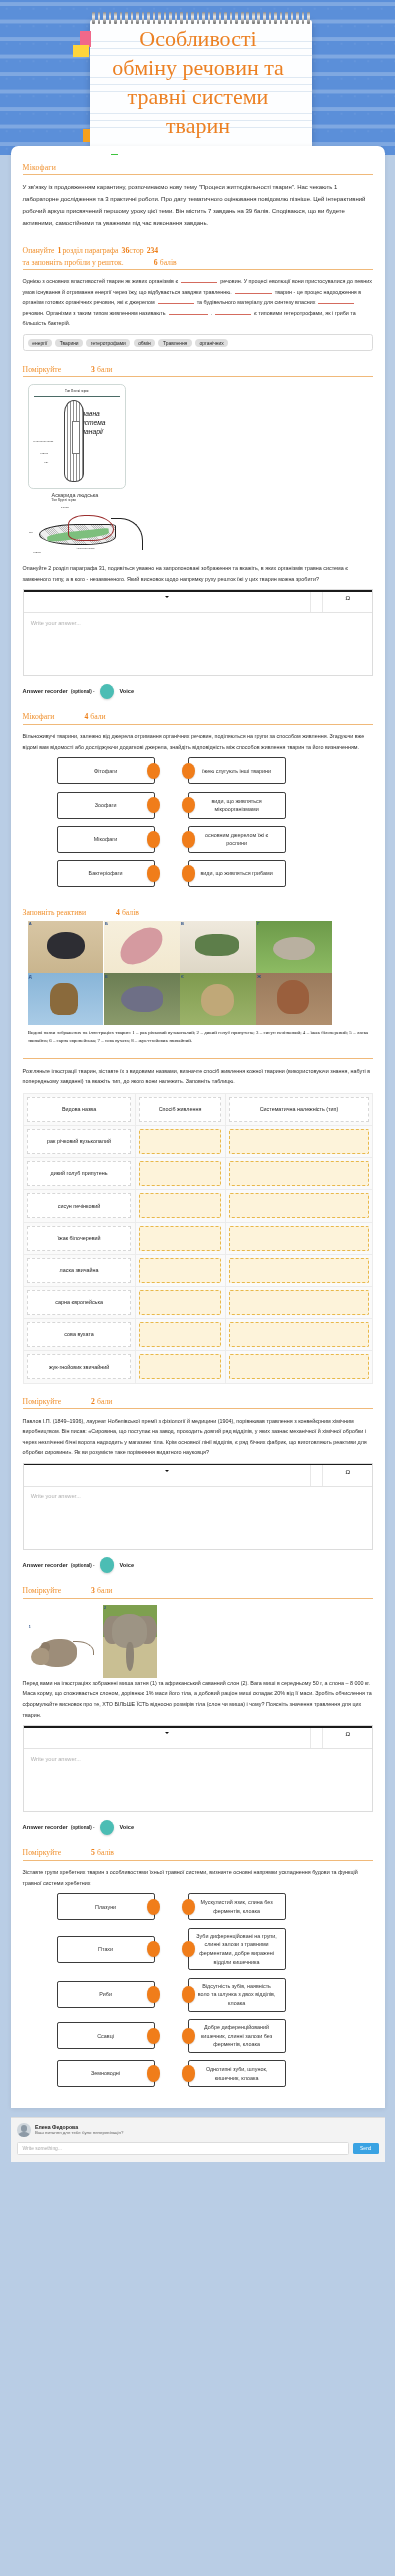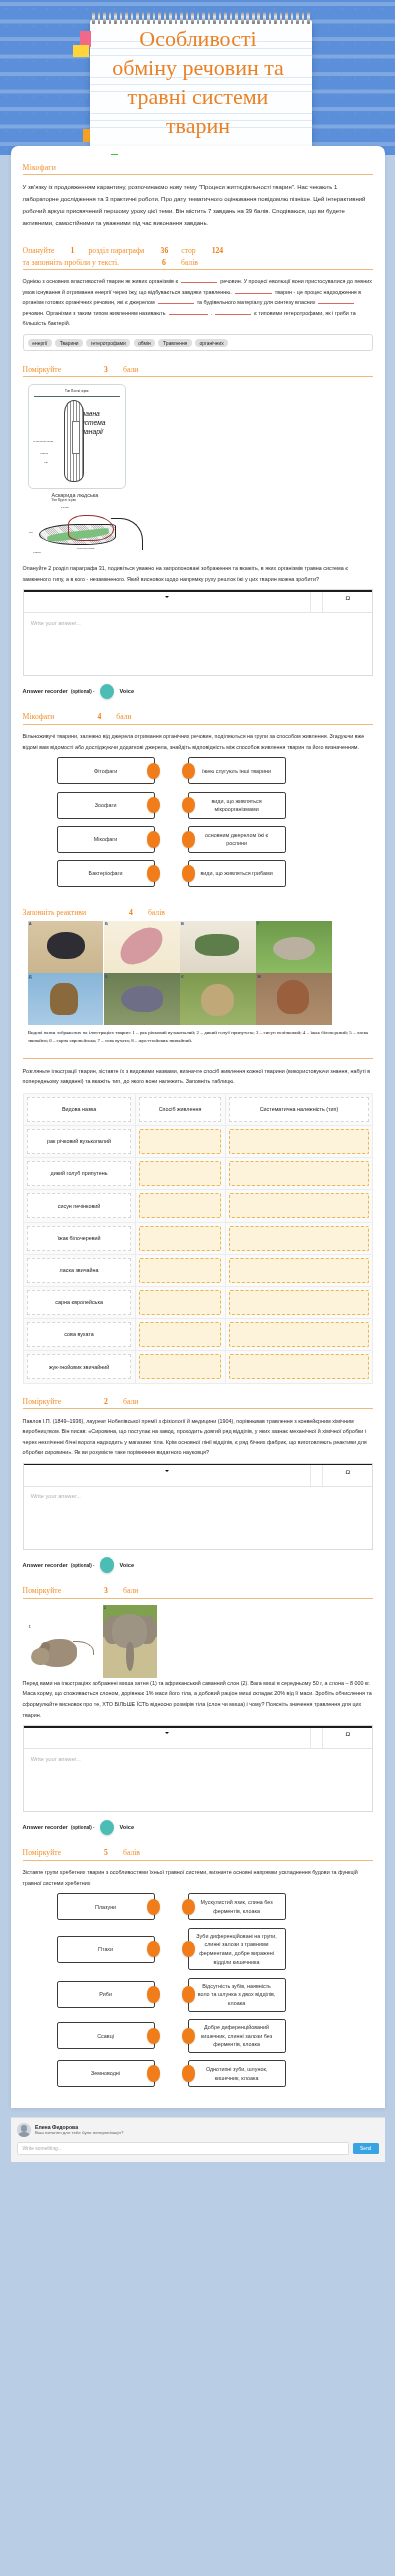--- a/index.html
+++ b/index.html
@@ -83,21 +83,21 @@
 
   h2.sec-title {
     font-family:"Liberation Serif", serif;
     font-size: 7.7px;
     color:#f0912f;
     font-weight: normal;
     margin: 0 0 2.1px 0;
     letter-spacing: 0.2px;
   }
   .sec-head {
-    display:flex; align-items:baseline; gap:13px;
+    display:flex; align-items:baseline; gap:0;
     font-family:"Liberation Serif", serif;
     color:#f0912f;
     font-size: 7.7px;
     margin: 0 0 2.6px 0;
   }
   .sec-head .label { flex: 0 0 auto; }
   .sec-head .pts { margin-left: 30px; font-weight:bold; color:#ee7f19; }
   .sec-head .pts-unit { margin-left: 2.1px; font-weight: normal; }
   .rule { border-top: 0.5px solid #f0b97a; margin: 0 0 6.2px 0; }
 
@@ -444,24 +444,24 @@
     <p class="body">У зв'язку із продовженням карантину, розпочинаємо нову тему "Процеси життєдіяльності тварин". Нас чекають 1 лабораторне дослідження та 3 практичні роботи. Про дату тематичного оцінювання повідомлю пізніше. Цей інтерактивний робочий аркуш присвячений першому уроку цієї теми. Він містить 7 завдань на 39 балів. Сподіваюся, що ви будете активними, самостійними та уважними під час виконання завдань.</p>
 
     <div class="sheet-spacer"></div>
 
     <div class="sec-head">
       <span class="label">Опануйте</span>
       <span class="pts" style="margin-left:3.1px">1</span>
       <span style="margin-left:1px">розділ параграфа</span>
       <span class="pts" style="margin-left:3.1px">36</span>
       <span style="margin-left:0">стор</span>
-      <span class="pts" style="margin-left:3.1px">124</span>
+      <span class="pts" style="margin-left:3.1px">234</span>
     </div>
     <div class="sec-head">
-      <span class="label">та заповніть пробіли у тексті.</span>
+      <span class="label">та заповніть пробіли у решток.</span>
       <span class="pts">6</span>
       <span class="pts-unit">балів</span>
     </div>
     <div class="rule"></div>
 
     <p class="body small">
       <span>Однією з основних властивостей тварин як живих організмів є</span>
       <span class="blank w1"></span>
       <span>речовин. У процесі еволюції вони пристосувалися до певних умов існування й отримання енергії через їжу, що відбувається завдяки травленню.</span>
       <span class="blank w2"></span>

